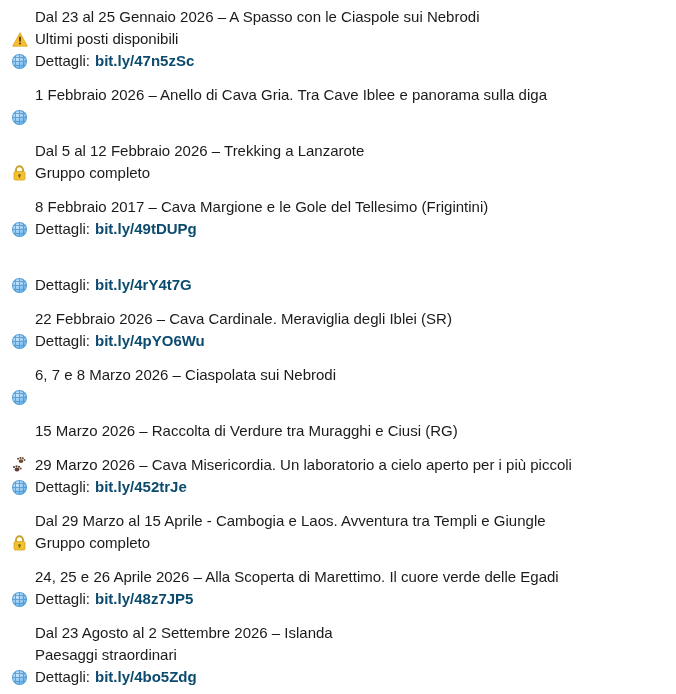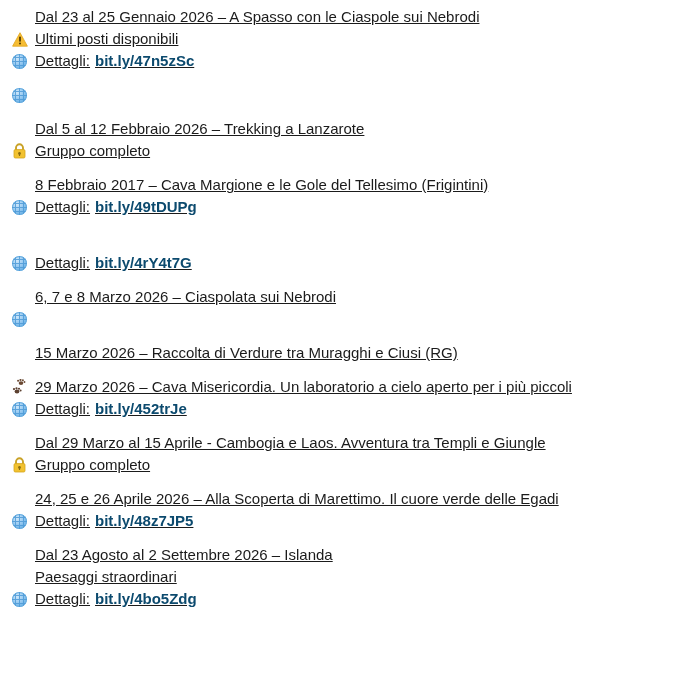--- a/index.html
+++ b/index.html
@@ -35,21 +35,20 @@
     width: 23px;
     min-width: 23px;
     height: 22px;
     display: inline-flex;
     align-items: center;
     justify-content: flex-start;
     position: relative;
   }
   .line .txt {
     display: inline-block;
-    text-decoration: underline;
   }
   .link {
     color: #0c4a6e;
     font-weight: bold;
     margin-left: 5px;
   }
   .label-prefix { }
 
   
   .ico-globe {
@@ -117,20 +116,24 @@
       </div>
       <div class="line">
         <span class="icon">
           <span class="ico-globe"></span>
         </span>
         <span class="txt"><span class="label-prefix">Dettagli:</span><span class="link">bit.ly/47n5zSc</span></span>
       </div>
     </div>
     <div class="event-block">
       <div class="line">
+        <span class="icon"></span>
+        <span class="txt"><span>1 Febbraio 2026 – Anello di Cava Gria. Tra Cave Iblee e panorama sulla diga</span></span>
+      </div>
+      <div class="line">
         <span class="icon">
           <span class="ico-globe"></span>
         </span>
       </div>
     </div>
     <div class="event-block">
       <div class="line">
         <span class="icon"></span>
         <span class="txt"><span>Dal 5 al 12 Febbraio 2026 – Trekking a Lanzarote</span></span>
       </div>
@@ -162,20 +165,32 @@
     </div>
     <div class="event-block">
       <div class="line">
         <span class="icon"></span>
       </div>
       <div class="line">
         <span class="icon">
           <span class="ico-globe"></span>
         </span>
         <span class="txt"><span class="label-prefix">Dettagli:</span><span class="link">bit.ly/4rY4t7G</span></span>
+      </div>
+    </div>
+    <div class="event-block">
+      <div class="line">
+        <span class="icon"></span>
+        <span class="txt"><span>22 Febbraio 2026 – Cava Cardinale. Meraviglia degli Iblei (SR)</span></span>
+      </div>
+      <div class="line">
+        <span class="icon">
+          <span class="ico-globe"></span>
+        </span>
+        <span class="txt"><span class="label-prefix">Dettagli:</span><span class="link">bit.ly/4pYO6Wu</span></span>
       </div>
     </div>
     <div class="event-block">
       <div class="line">
         <span class="icon"></span>
         <span class="txt"><span>6, 7 e 8 Marzo 2026 – Ciaspolata sui Nebrodi</span></span>
       </div>
       <div class="line">
         <span class="icon">
           <span class="ico-globe"></span>

